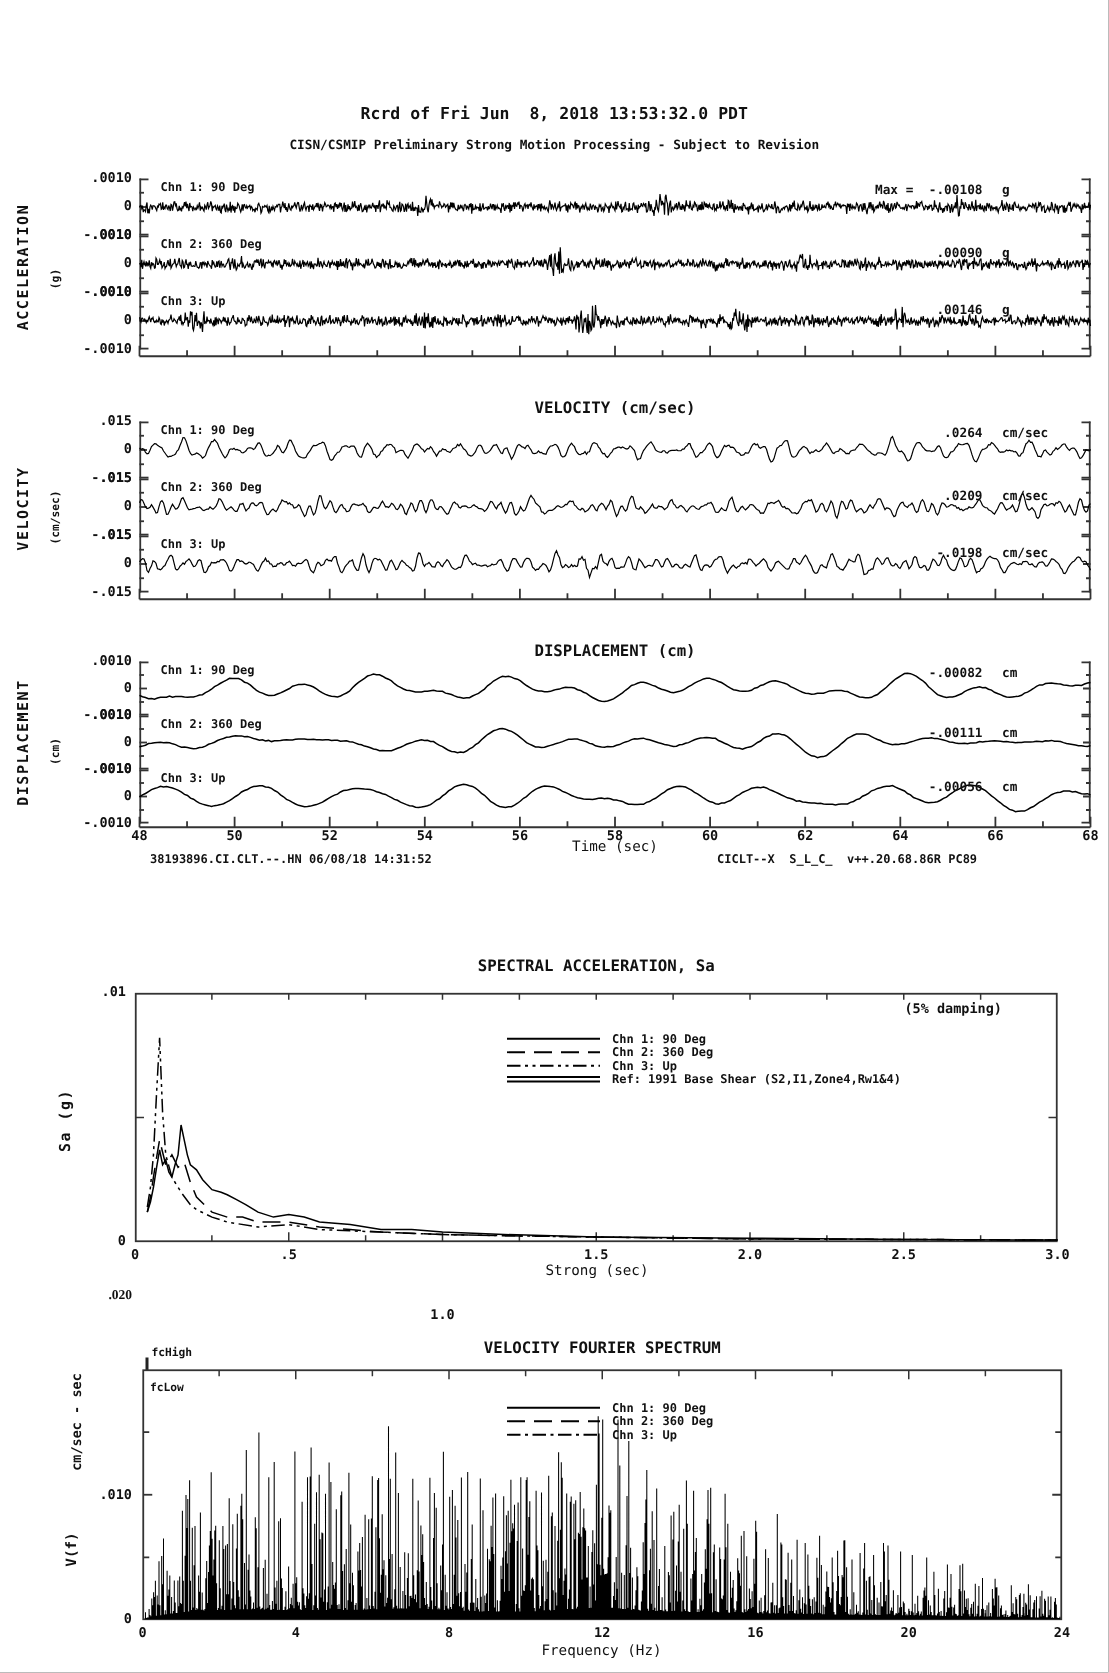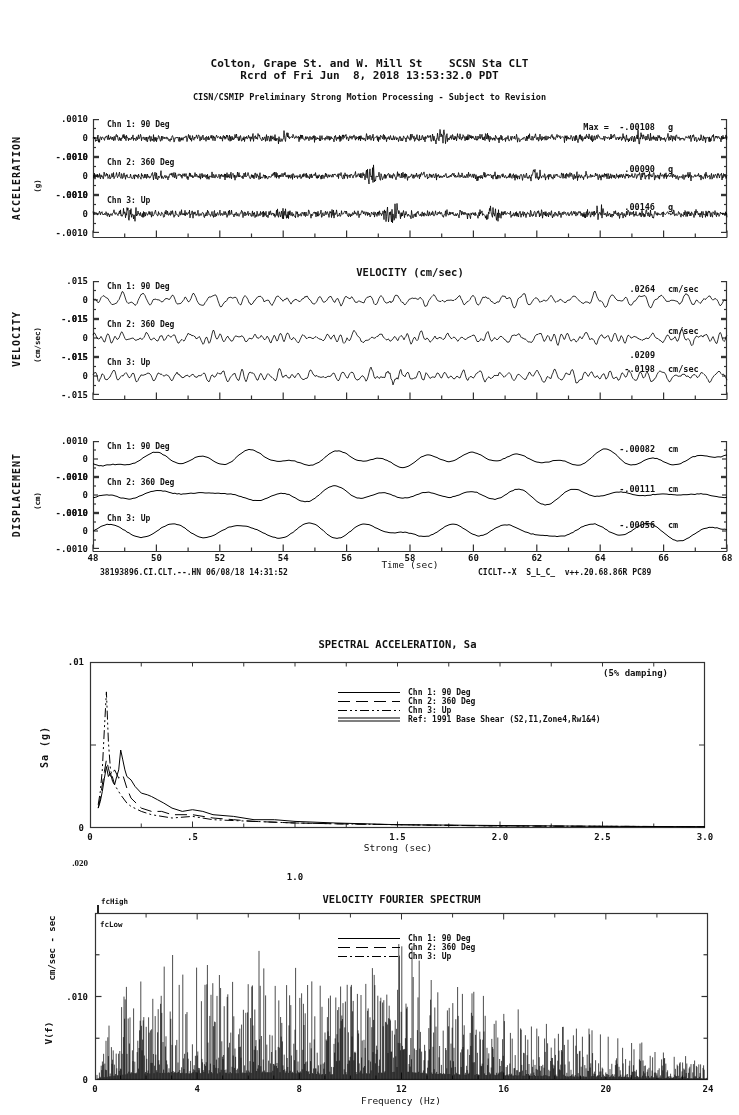--- a/index.html
+++ b/index.html
@@ -26,25 +26,25 @@
   .leg{position:absolute;font-weight:bold;font-size:8px;white-space:pre;}
   .note{position:absolute;font-weight:bold;font-size:9px;white-space:pre;}
   .fclab{position:absolute;font-weight:bold;font-size:7.5px;white-space:pre;}
   svg{position:absolute;overflow:visible;}
 </style>
 </head>
 <body>
 
 <div id="page">
 
-  <div class="abs hdr h1" style="top:57px">Colton, Grape St. and W. Mill St    SCSN Sta CLT</div>
   <div class="abs hdr h2" style="top:69px">Rcrd of Fri Jun  8, 2018 13:53:32.0 PDT</div>
   <div class="abs hdr h4" style="top:92px">CISN/CSMIP Preliminary Strong Motion Processing - Subject to Revision</div>
 
   <div class="abs ptitle" style="left:93px;top:266px;width:634px">VELOCITY (cm/sec)</div>
+  <div class="abs ptitle" style="left:93px;top:428px;width:634px">DISPLACEMENT (cm)</div>
   <div class="abs ptitle" style="left:90px;top:638px;width:615px">SPECTRAL ACCELERATION, Sa</div>
   <div class="abs ptitle" style="left:95px;top:893px;width:613px">VELOCITY FOURIER SPECTRUM</div>
 
   <span class="vlab vmain" style="left:16px;top:178px">ACCELERATION</span>
   <span class="vlab vsub" style="left:37px;top:186px">(g)</span>
   <span class="vlab vmain" style="left:16px;top:339px">VELOCITY</span>
   <span class="vlab vsub" style="left:37px;top:345px">(cm/sec)</span>
   <span class="vlab vmain" style="left:16px;top:495px">DISPLACEMENT</span>
   <span class="vlab vsub" style="left:37px;top:501px">(cm)</span>
   <span class="vlab vmain" style="left:44px;top:747px">Sa (g)</span>
@@ -181,21 +181,21 @@
         <line x1="0" y1="37.4" x2="6" y2="37.4" stroke="#333" stroke-width="1.2"></line>
         <line x1="633.5" y1="0" x2="633.5" y2="38" stroke="#333" stroke-width="1.2"></line>
         <line x1="634" y1="0.6" x2="628" y2="0.6" stroke="#333" stroke-width="1.2"></line>
         <line x1="634" y1="9.5" x2="631" y2="9.5" stroke="#333" stroke-width="1.2"></line>
         <line x1="634" y1="19" x2="629" y2="19" stroke="#333" stroke-width="1.2"></line>
         <line x1="634" y1="28.5" x2="631" y2="28.5" stroke="#333" stroke-width="1.2"></line>
         <line x1="634" y1="37.4" x2="628" y2="37.4" stroke="#333" stroke-width="1.2"></line>
         <polyline points="0.0,16.1 1.0,14.0 2.0,14.4 3.0,16.7 4.0,19.0 5.0,20.0 6.0,19.8 7.0,19.2 8.0,17.4 9.0,19.1 10.0,20.9 11.0,23.0 12.0,22.7 13.0,18.7 14.0,15.6 15.0,14.8 16.0,16.3 17.0,20.0 18.0,23.9 19.0,23.8 20.0,21.6 21.0,19.2 22.0,17.2 23.0,18.7 24.0,20.4 25.0,20.1 26.0,18.9 27.0,16.3 28.0,13.5 29.0,12.8 30.0,14.8 31.0,17.2 32.0,19.5 33.0,20.9 34.0,20.6 35.0,20.4 36.0,20.1 37.0,20.0 38.0,19.4 39.0,19.3 40.0,18.9 41.0,19.8 42.0,21.0 43.0,21.4 44.0,20.8 45.0,20.4 46.0,20.4 47.0,18.9 48.0,19.8 49.0,20.5 50.0,19.6 51.0,18.4 52.0,16.3 53.0,13.5 54.0,13.8 55.0,15.4 56.0,17.5 57.0,19.8 58.0,21.1 59.0,20.4 60.0,19.6 61.0,18.9 62.0,19.8 63.0,21.1 64.0,21.9 65.0,21.9 66.0,19.7 67.0,17.1 68.0,17.1 69.0,16.6 70.0,19.3 71.0,21.6 72.0,20.4 73.0,19.7 74.0,17.3 75.0,16.2 76.0,16.4 77.0,17.8 78.0,18.2 79.0,17.4 80.0,16.2 81.0,15.9 82.0,16.3 83.0,19.7 84.0,22.0 85.0,24.1 86.0,24.0 87.0,22.4 88.0,21.1 89.0,20.4 90.0,21.4 91.0,22.1 92.0,20.7 93.0,18.2 94.0,16.6 95.0,14.3 96.0,15.0 97.0,15.6 98.0,15.5 99.0,17.0 100.0,16.2 101.0,17.4 102.0,17.5 103.0,19.7 104.0,19.4 105.0,18.9 106.0,17.5 107.0,18.4 108.0,21.2 109.0,23.2 110.0,25.3 111.0,24.2 112.0,20.6 113.0,18.4 114.0,18.4 115.0,21.6 116.0,24.3 117.0,23.2 118.0,19.8 119.0,15.0 120.0,11.4 121.0,11.6 122.0,15.8 123.0,18.9 124.0,20.2 125.0,19.0 126.0,16.9 127.0,14.8 128.0,15.9 129.0,19.1 130.0,21.9 131.0,22.8 132.0,21.4 133.0,19.4 134.0,17.8 135.0,17.3 136.0,19.6 137.0,20.2 138.0,22.1 139.0,22.0 140.0,21.4 141.0,18.9 142.0,17.3 143.0,16.9 144.0,17.4 145.0,17.6 146.0,18.0 147.0,17.6 148.0,17.5 149.0,16.6 150.0,18.0 151.0,18.8 152.0,22.0 153.0,22.7 154.0,22.3 155.0,20.8 156.0,19.3 157.0,19.3 158.0,19.7 159.0,19.9 160.0,18.6 161.0,16.6 162.0,15.1 163.0,16.8 164.0,18.9 165.0,18.8 166.0,19.3 167.0,18.3 168.0,16.5 169.0,17.2 170.0,18.5 171.0,20.3 172.0,20.7 173.0,19.4 174.0,17.2 175.0,18.1 176.0,20.0 177.0,23.2 178.0,24.0 179.0,21.0 180.0,19.0 181.0,16.3 182.0,17.1 183.0,20.0 184.0,22.1 185.0,20.7 186.0,17.0 187.0,14.7 188.0,14.7 189.0,16.8 190.0,20.8 191.0,22.7 192.0,20.5 193.0,16.5 194.0,14.3 195.0,14.2 196.0,15.8 197.0,19.3 198.0,20.4 199.0,20.7 200.0,18.8 201.0,18.7 202.0,19.8 203.0,21.3 204.0,22.7 205.0,23.8 206.0,23.3 207.0,20.8 208.0,18.7 209.0,16.4 210.0,15.7 211.0,16.8 212.0,17.2 213.0,19.2 214.0,19.7 215.0,18.6 216.0,18.4 217.0,18.3 218.0,18.6 219.0,19.4 220.0,19.5 221.0,19.2 222.0,18.1 223.0,17.5 224.0,18.5 225.0,18.9 226.0,19.9 227.0,20.1 228.0,20.3 229.0,20.7 230.0,21.9 231.0,21.1 232.0,19.8 233.0,17.5 234.0,15.3 235.0,15.5 236.0,17.0 237.0,19.0 238.0,20.2 239.0,18.0 240.0,17.2 241.0,15.9 242.0,18.9 243.0,21.1 244.0,23.0 245.0,21.6 246.0,18.4 247.0,16.2 248.0,16.0 249.0,18.9 250.0,23.3 251.0,24.4 252.0,23.4 253.0,21.7 254.0,18.8 255.0,20.4 256.0,21.7 257.0,21.1 258.0,18.8 259.0,15.8 260.0,13.0 261.0,11.3 262.0,12.7 263.0,13.8 264.0,16.3 265.0,17.2 266.0,18.1 267.0,19.1 268.0,22.3 269.0,22.4 270.0,23.7 271.0,23.1 272.0,21.8 273.0,21.3 274.0,21.3 275.0,21.2 276.0,20.7 277.0,19.8 278.0,18.7 279.0,18.1 280.0,18.6 281.0,19.3 282.0,19.0 283.0,18.3 284.0,17.2 285.0,17.4 286.0,15.8 287.0,15.0 288.0,15.4 289.0,15.1 290.0,17.8 291.0,18.4 292.0,19.7 293.0,20.7 294.0,21.0 295.0,19.9 296.0,20.5 297.0,22.3 298.0,21.7 299.0,21.0 300.0,19.8 301.0,18.0 302.0,17.5 303.0,18.9 304.0,20.9 305.0,21.6 306.0,18.7 307.0,17.6 308.0,16.5 309.0,17.1 310.0,18.7 311.0,20.8 312.0,18.5 313.0,17.3 314.0,14.5 315.0,15.4 316.0,19.1 317.0,22.4 318.0,25.2 319.0,23.7 320.0,20.6 321.0,18.6 322.0,18.4 323.0,20.5 324.0,21.7 325.0,20.6 326.0,16.7 327.0,13.6 328.0,11.9 329.0,12.3 330.0,16.3 331.0,19.6 332.0,20.2 333.0,20.5 334.0,18.9 335.0,20.0 336.0,21.1 337.0,23.2 338.0,22.5 339.0,21.3 340.0,20.1 341.0,18.6 342.0,17.0 343.0,19.3 344.0,19.7 345.0,19.8 346.0,18.3 347.0,18.7 348.0,18.8 349.0,19.5 350.0,20.7 351.0,19.9 352.0,19.1 353.0,16.4 354.0,14.7 355.0,14.1 356.0,16.9 357.0,17.7 358.0,19.5 359.0,19.6 360.0,18.5 361.0,18.0 362.0,18.8 363.0,19.7 364.0,21.4 365.0,22.3 366.0,20.7 367.0,19.4 368.0,18.5 369.0,18.2 370.0,18.8 371.0,19.9 372.0,20.3 373.0,20.6 374.0,19.2 375.0,18.6 376.0,18.3 377.0,17.5 378.0,17.6 379.0,16.4 380.0,16.5 381.0,15.9 382.0,17.4 383.0,19.8 384.0,22.4 385.0,22.6 386.0,22.4 387.0,21.1 388.0,19.6 389.0,20.6 390.0,21.3 391.0,21.4 392.0,18.9 393.0,15.1 394.0,13.6 395.0,12.5 396.0,15.7 397.0,19.3 398.0,21.7 399.0,22.2 400.0,20.7 401.0,19.2 402.0,18.6 403.0,19.9 404.0,21.0 405.0,20.0 406.0,19.0 407.0,17.5 408.0,17.4 409.0,17.7 410.0,18.8 411.0,20.0 412.0,20.9 413.0,21.3 414.0,23.2 415.0,22.9 416.0,23.2 417.0,21.4 418.0,19.0 419.0,16.5 420.0,16.7 421.0,15.9 422.0,16.2 423.0,16.7 424.0,15.9 425.0,15.4 426.0,14.6 427.0,16.1 428.0,18.2 429.0,19.2 430.0,18.7 431.0,20.1 432.0,19.9 433.0,20.5 434.0,21.7 435.0,22.9 436.0,23.0 437.0,22.8 438.0,23.5 439.0,23.1 440.0,21.5 441.0,19.8 442.0,17.1 443.0,16.1 444.0,15.3 445.0,15.6 446.0,14.4 447.0,14.9 448.0,14.2 449.0,16.7 450.0,19.5 451.0,22.4 452.0,21.7 453.0,19.8 454.0,17.2 455.0,16.5 456.0,17.7 457.0,21.2 458.0,22.2 459.0,20.4 460.0,17.7 461.0,15.0 462.0,16.5 463.0,20.3 464.0,24.8 465.0,26.4 466.0,23.2 467.0,18.2 468.0,15.2 469.0,15.7 470.0,17.8 471.0,20.4 472.0,19.8 473.0,16.3 474.0,14.4 475.0,14.8 476.0,17.6 477.0,20.5 478.0,22.2 479.0,21.3 480.0,20.5 481.0,20.0 482.0,21.1 483.0,23.0 484.0,22.4 485.0,21.2 486.0,19.1 487.0,17.5 488.0,18.9 489.0,19.9 490.0,17.9 491.0,16.5 492.0,14.0 493.0,13.5 494.0,13.8 495.0,16.2 496.0,18.5 497.0,20.8 498.0,19.6 499.0,19.8 500.0,20.2 501.0,21.3 502.0,23.8 503.0,25.4 504.0,24.9 505.0,21.1 506.0,19.0 507.0,17.1 508.0,16.1 509.0,15.8 510.0,18.1 511.0,18.6 512.0,19.3 513.0,17.8 514.0,17.5 515.0,16.4 516.0,18.1 517.0,21.2 518.0,22.6 519.0,21.9 520.0,18.4 521.0,15.3 522.0,14.1 523.0,15.6 524.0,19.0 525.0,21.9 526.0,22.1 527.0,20.1 528.0,16.7 529.0,17.5 530.0,19.6 531.0,23.0 532.0,24.3 533.0,22.5 534.0,18.6 535.0,16.3 536.0,16.5 537.0,17.5 538.0,19.1 539.0,18.8 540.0,18.1 541.0,17.4 542.0,17.5 543.0,18.2 544.0,18.2 545.0,19.8 546.0,19.4 547.0,20.8 548.0,20.4 549.0,21.5 550.0,20.8 551.0,20.2 552.0,20.2 553.0,18.9 554.0,19.4 555.0,19.6 556.0,19.2 557.0,17.7 558.0,16.4 559.0,14.7 560.0,13.9 561.0,15.7 562.0,17.9 563.0,18.9 564.0,19.5 565.0,19.5 566.0,20.8 567.0,21.3 568.0,21.9 569.0,23.0 570.0,23.7 571.0,21.9 572.0,20.3 573.0,18.0 574.0,16.2 575.0,16.1 576.0,17.5 577.0,19.6 578.0,21.1 579.0,20.3 580.0,20.0 581.0,19.2 582.0,17.7 583.0,19.8 584.0,22.2 585.0,21.8 586.0,19.1 587.0,15.1 588.0,11.1 589.0,10.0 590.0,12.7 591.0,17.2 592.0,20.0 593.0,21.1 594.0,20.5 595.0,19.4 596.0,20.7 597.0,22.1 598.0,25.8 599.0,26.6 600.0,25.4 601.0,20.8 602.0,19.1 603.0,17.3 604.0,17.1 605.0,18.2 606.0,18.0 607.0,17.2 608.0,16.7 609.0,16.9 610.0,18.1 611.0,16.1 612.0,16.5 613.0,15.2 614.0,15.9 615.0,18.0 616.0,20.4 617.0,22.4 618.0,21.4 619.0,19.1 620.0,17.6 621.0,20.0 622.0,22.2 623.0,24.3 624.0,24.3 625.0,20.3 626.0,15.7 627.0,13.5 628.0,14.4 629.0,18.5 630.0,21.3 631.0,22.5 632.0,21.6 633.0,17.7 634.0,16.7" fill="none" stroke="#000" stroke-width="0.8"></polyline>
       </svg>
       <div class="chlab" style="left: 107px; top: 320px;">Chn 2: 360 Deg</div>
-      <div class="peakval" style="left: 525px; top: 326px; margin-top: 24px;">.0209</div>
+      <div class="peakval" style="left: 525px; top: 326px;">.0209</div>
       <div class="chlab" style="left: 668px; top: 326px; font-size: 8.5px;">cm/sec</div>
       <div class="tick ytick" style="left: 44px; top: 319px;">.015</div>
       <div class="tick ytick" style="left: 44px; top: 338px;">0</div>
       <div class="tick ytick" style="left: 44px; top: 357px;">-.015</div>
       <svg width="634" height="38" style="left: 93px; top: 357px;">
         <line x1="0.5" y1="0" x2="0.5" y2="38" stroke="#333" stroke-width="1.2"></line>
         <line x1="0" y1="0.6" x2="6" y2="0.6" stroke="#333" stroke-width="1.2"></line>
         <line x1="0" y1="9.5" x2="3" y2="9.5" stroke="#333" stroke-width="1.2"></line>
         <line x1="0" y1="19" x2="5" y2="19" stroke="#333" stroke-width="1.2"></line>
         <line x1="0" y1="28.5" x2="3" y2="28.5" stroke="#333" stroke-width="1.2"></line>

